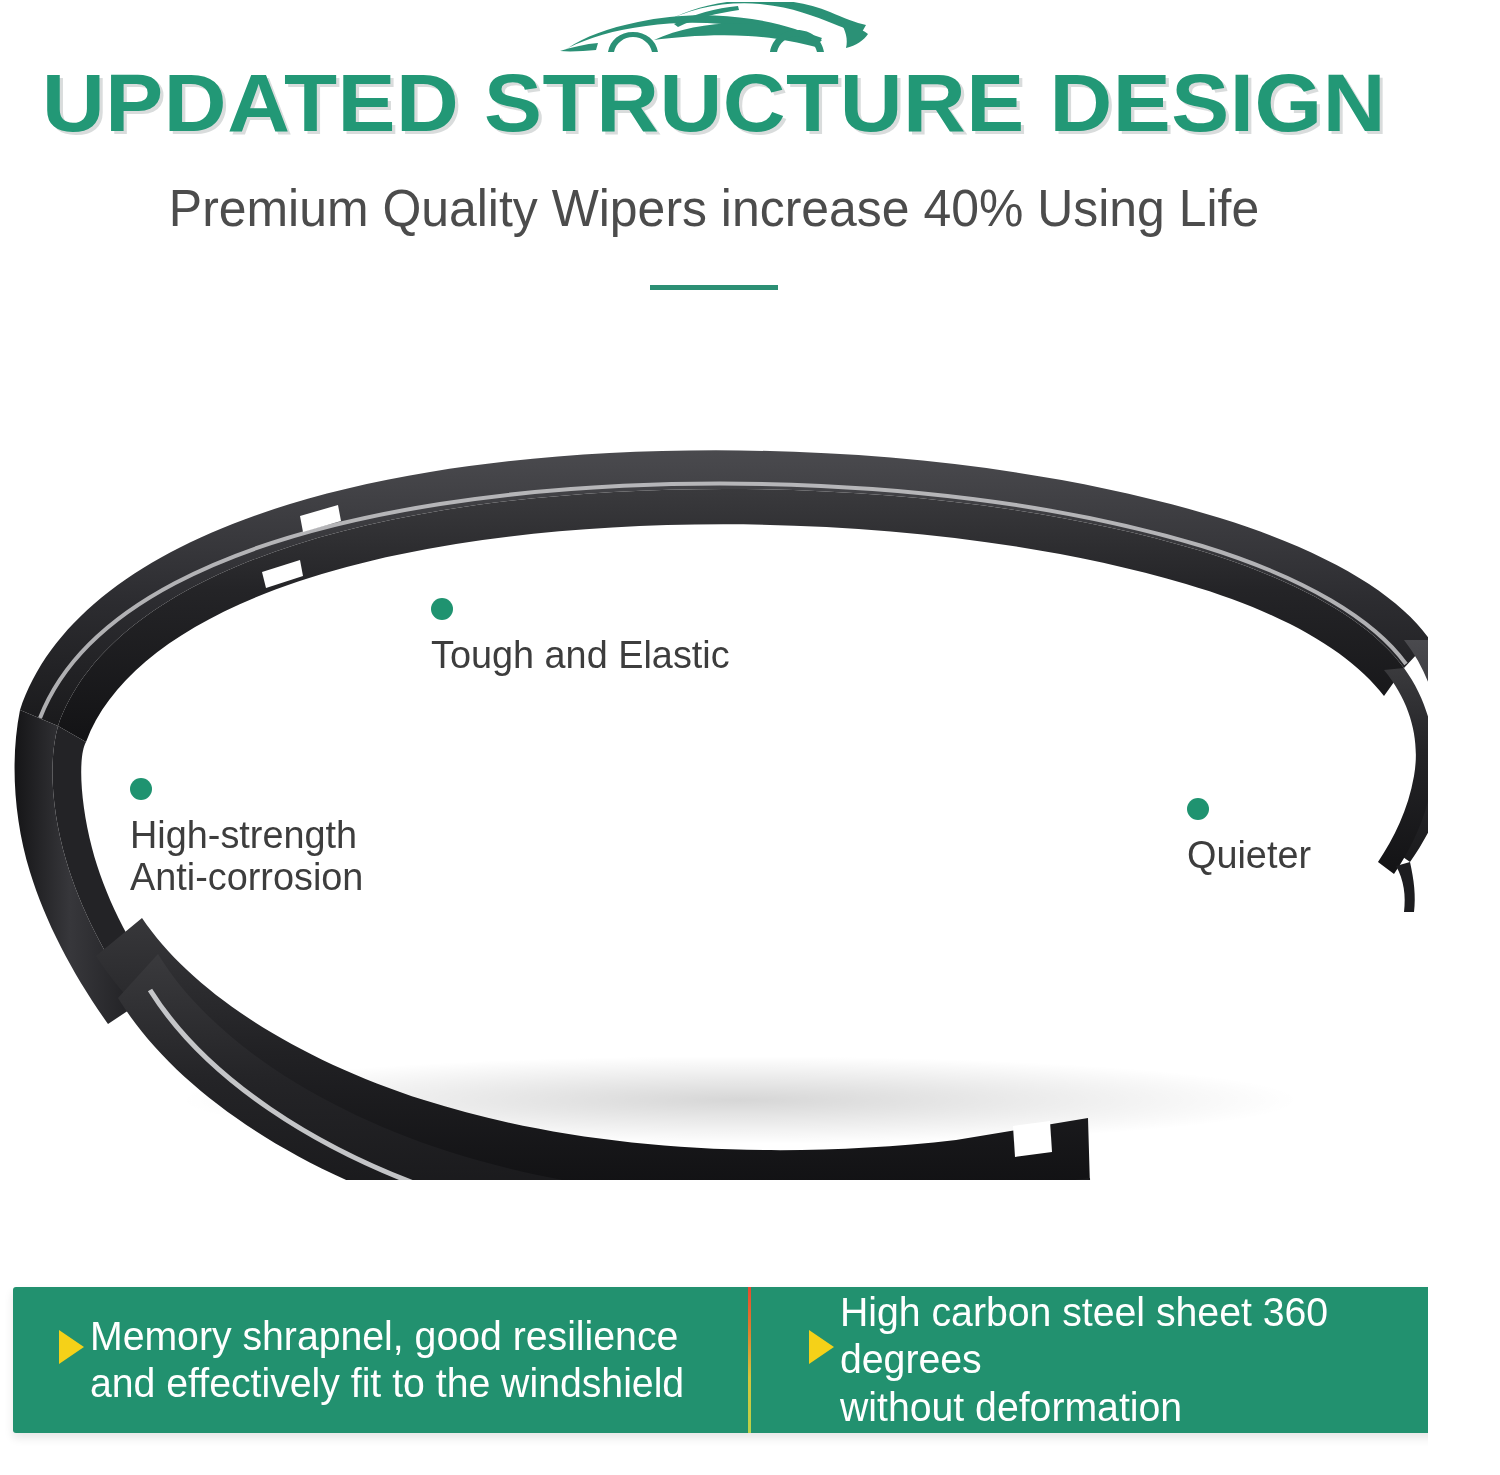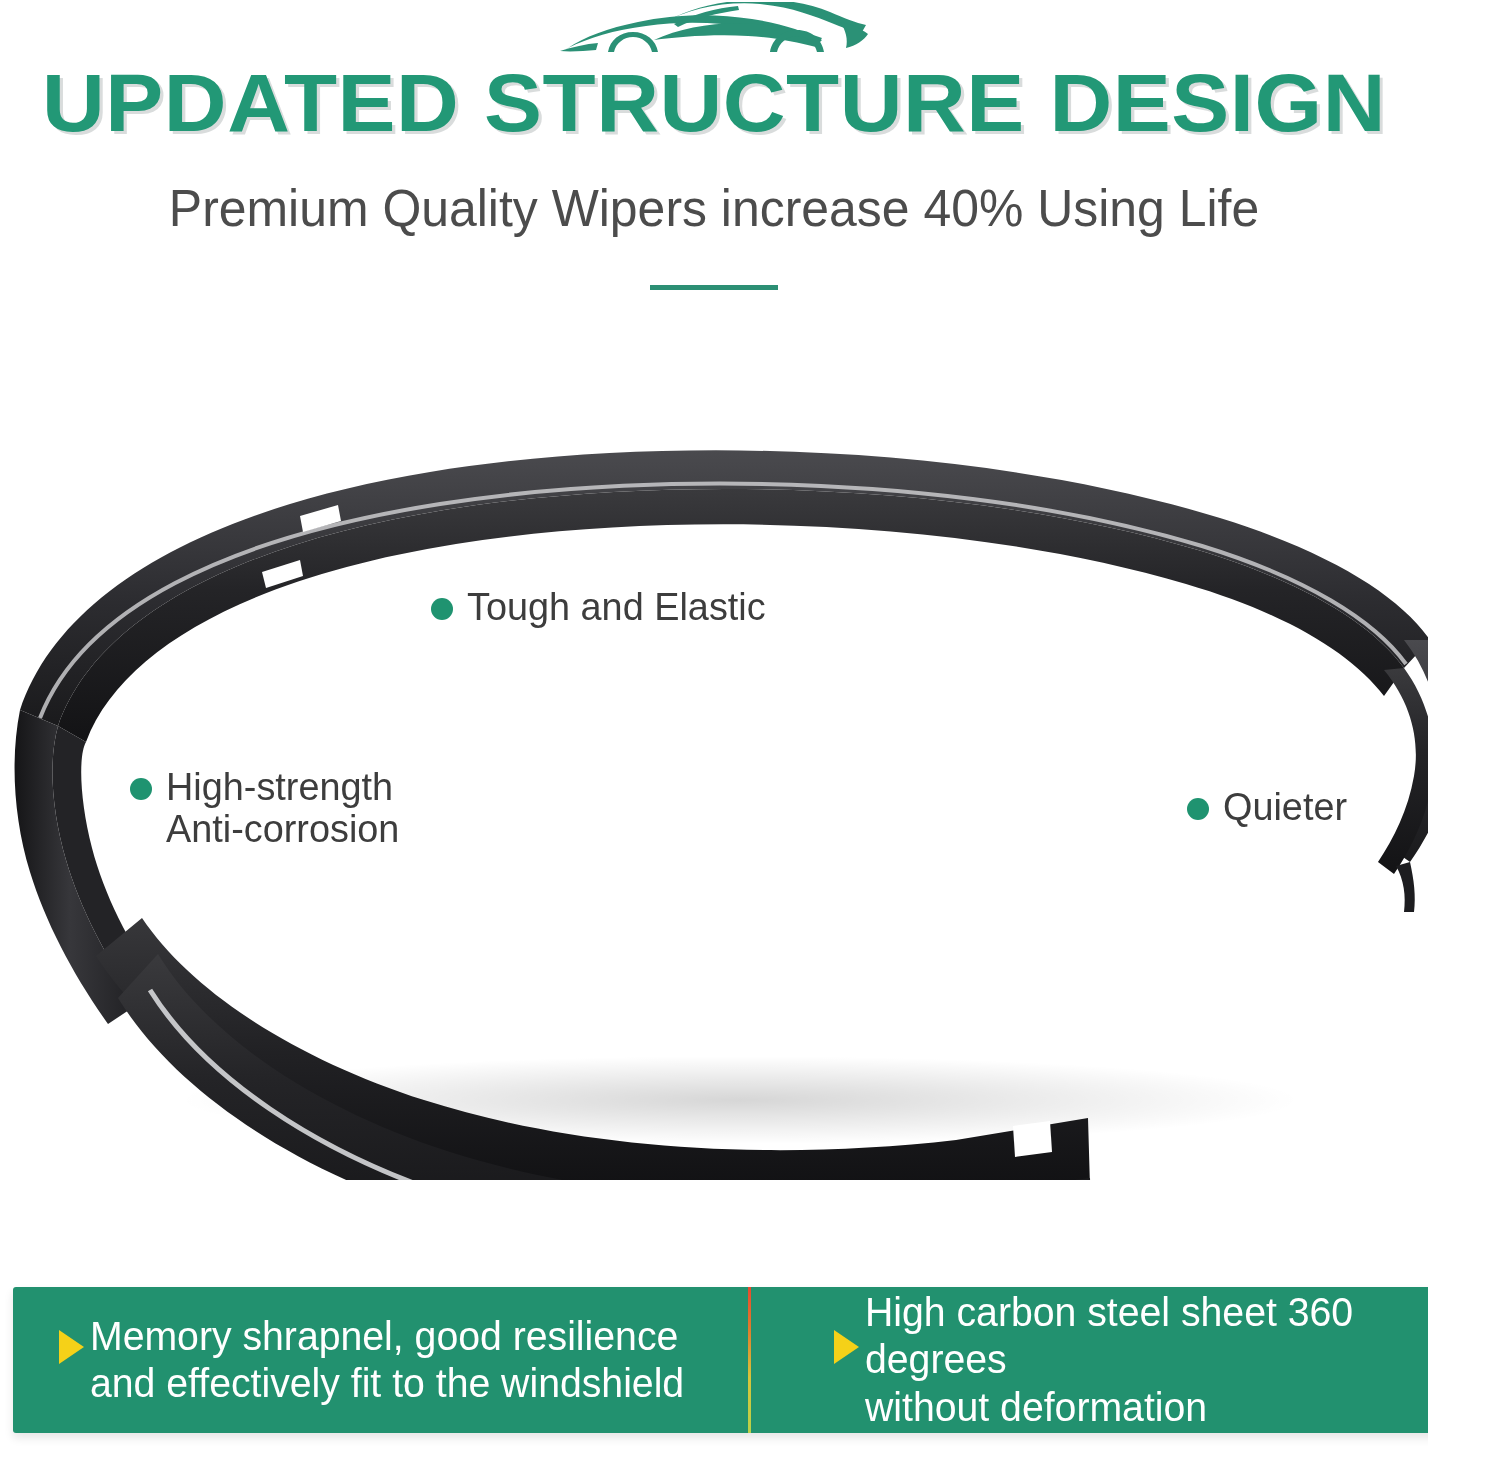--- a/index.html
+++ b/index.html
@@ -77,20 +77,21 @@
     height: 780px;
   }
   .product-stage svg { display:block; width:100%; height:100%; }
 
   
   .feature {
     position: absolute;
     display: flex;
     align-items: flex-start;
     gap: 14px;
+    flex-direction: column;
   }
   .feature .dot {
     width: 22px;
     height: 22px;
     border-radius: 50%;
     background: #1f9370;
     flex: 0 0 auto;
     margin-top: 12px;
   }
   .feature .txt {
@@ -143,21 +144,21 @@
     box-shadow: 0 5px 10px rgba(0,0,0,0.10);
     overflow: hidden;
   }
   .banner-half {
     flex: 1 1 50%;
     display: flex;
     align-items: center;
     padding: 0 0 0 46px;
     box-sizing: border-box;
   }
-  .banner-half.right { padding-left: 83px; }
+  .banner-half.right { padding-left: 58px; }
   .banner-divider {
     width: 3px;
     align-self: stretch;
     background: linear-gradient(to bottom, #e8492f 0%, #e07a2c 28%, #d8c43a 62%, #b9d14a 100%);
     flex: 0 0 auto;
   }
   .tri {
     width: 0; height: 0;
     border-top: 17px solid transparent;
     border-bottom: 17px solid transparent;

